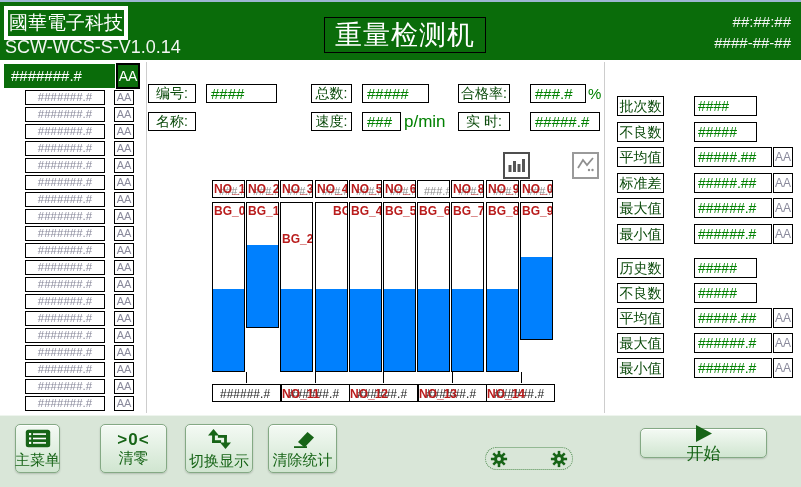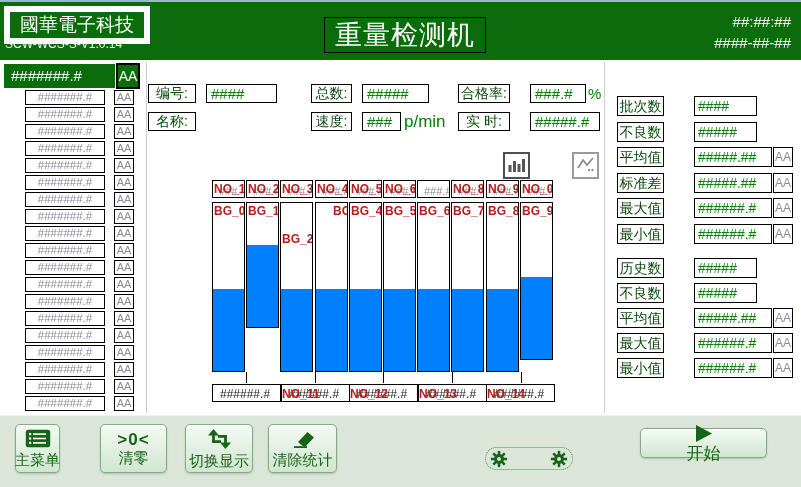--- a/index.html
+++ b/index.html
@@ -1,23 +1,23 @@
 <!DOCTYPE html>
 <html><head>
 <meta charset="utf-8">
 <style>
   html,body{margin:0;padding:0;background:#e8e8e8;}
   .screen{position:relative;width:801px;height:487px;background:#ffffff;overflow:hidden;
           font-family:"Liberation Sans","DejaVu Sans",sans-serif;}
   
   .hdr{position:absolute;left:0;top:0;width:801px;height:60px;background:#0a6c0a;
        border-top:2px solid #9db6d2;box-sizing:border-box;}
-  .logo-box{position:absolute;left:4px;top:4px;border:6px solid #ffffff;color:#fff;
-            font-size:19px;line-height:26px;padding:0 10px;white-space:nowrap;}
-  .version{position:absolute;left:5px;top:35px;color:#f2f6f2;font-size:12px;}
+  .logo-box{position:absolute;left:4px;top:4px;border:4px solid #ffffff;color:#fff;
+            font-size:19px;line-height:26px;padding:0 1px;white-space:nowrap;}
+  .version{position:absolute;left:5px;top:35px;color:#f2f6f2;font-size:18px;}
   .title-box{position:absolute;left:324px;top:15px;border:1px solid #000;color:#fff;
              font-size:27px;line-height:34px;padding:0 10px;white-space:nowrap;letter-spacing:1px;}
   .clock{position:absolute;right:10px;top:9px;color:#f5f5f5;font-size:15px;text-align:right;line-height:21px;}
   
   .content{position:absolute;left:0;top:60px;width:801px;height:355px;background:#fff;}
   .vdiv{position:absolute;top:2px;width:1px;height:351px;background:#cdcdcd;}
   .cell{position:absolute;box-sizing:border-box;border:1px solid #000;background:#fff;
         overflow:hidden;white-space:nowrap;}
   .lt-header{position:absolute;left:4px;top:4px;width:111px;height:24px;background:#0a6c0a;
              color:#fff;font-size:15px;line-height:24px;padding-left:7px;box-sizing:border-box;}
@@ -214,21 +214,21 @@
         <div class="red-tag" style="left: 1px; top: 1px; font-size: 12px;">NO_9</div>
       </div>
       <div class="cell" style="left: 486px; top: 142px; width: 33px; height: 170px;">
         <div style="position: absolute; left: 0px; right: 0px; bottom: 0px; height: 82px; background: rgb(0, 128, 254);"></div>
         <div class="red-tag" style="left: 1px; top: 1px; font-size: 12px;">BG_8</div>
       </div>
       <div class="cell" style="left: 520px; top: 120px; width: 33px; height: 18px;">
         <div class="gray-tag" style="left: 6px; top: 4px; font-size: 11px;">###.#</div>
         <div class="red-tag" style="left: 1px; top: 1px; font-size: 12px;">NO_0</div>
       </div>
-      <div class="cell" style="left: 520px; top: 142px; width: 33px; height: 158px;">
+      <div class="cell" style="left: 520px; top: 142px; width: 33px; height: 138px;">
         <div style="position: absolute; left: 0px; right: 0px; bottom: 0px; height: 82px; background: rgb(0, 128, 254);"></div>
         <div class="red-tag" style="left: 1px; top: 1px; font-size: 12px;">BG_9</div>
       </div>
       <div class="tickline" style="left: 246px; top: 312px; height: 11px;"></div>
       <div class="cell" style="left: 212px; top: 324px; width: 69px; height: 18px;">
         <div class="blk-tag" style="left: 7px; top: 2px; font-size: 12px;">######.#</div>
         <div class="red-tag" style="left: 0px; top: 18px; font-size: 14px;">NO_10</div>
       </div>
       <div class="tickline" style="left: 315px; top: 312px; height: 11px;"></div>
       <div class="cell" style="left: 281px; top: 324px; width: 69px; height: 18px;">

